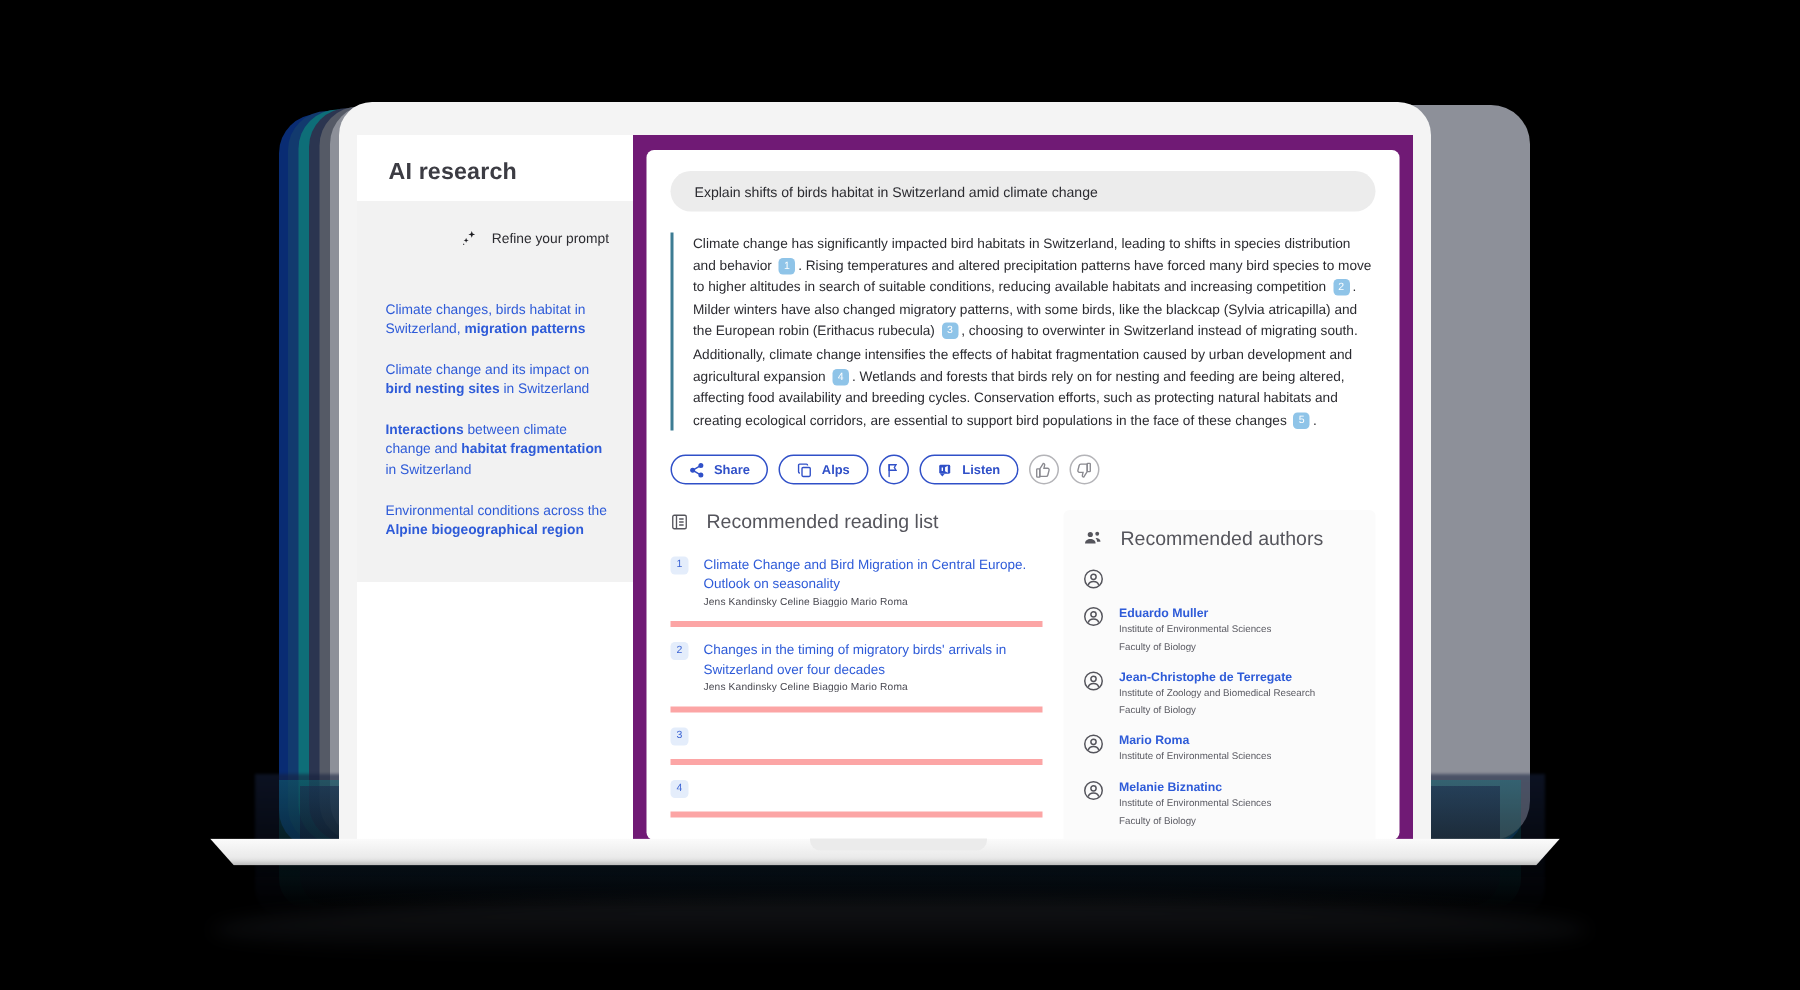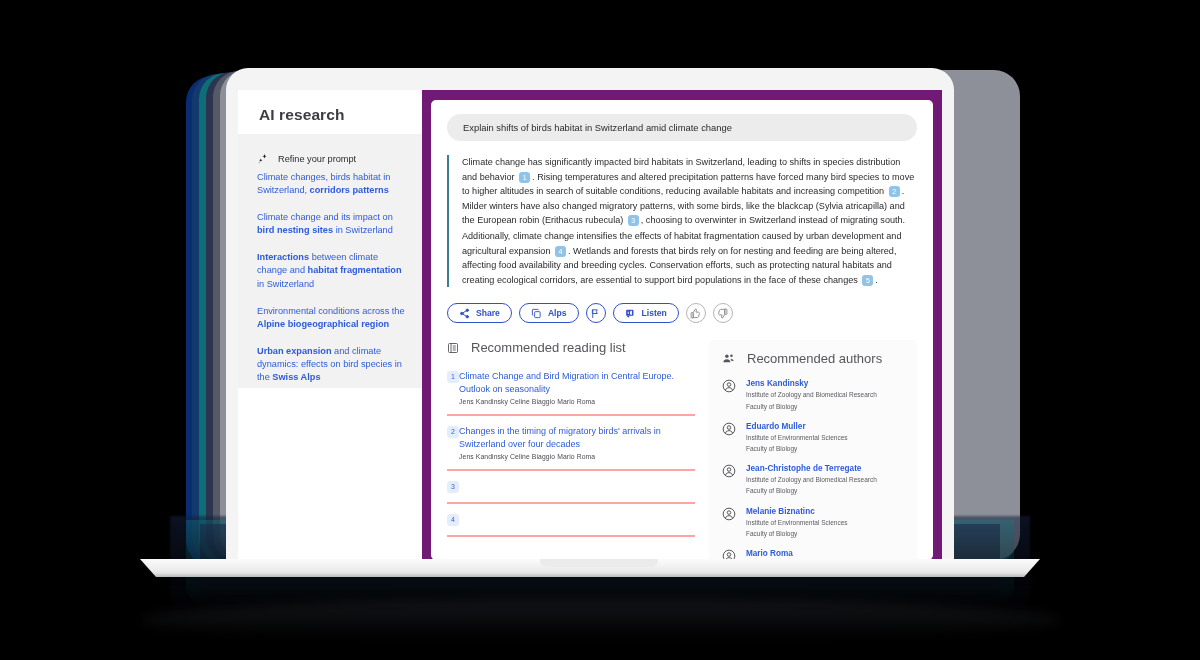--- a/index.html
+++ b/index.html
@@ -67,21 +67,21 @@
   #sidebar { width:184px; flex:0 0 184px; background:#ffffff; position:relative; }
   #app-title {
     font-size:15.5px; font-weight:700; color:#3c3c43;
     padding:16px 0 0 21px; letter-spacing:.1px;
   }
   #sidebar-panel {
     position:absolute; left:0; right:0; top:44px; bottom:172px;
     background:#f2f2f2;
     padding:19px 16px 0 19px;
   }
-  #refine-row { display:flex; align-items:center; gap:9px; margin-bottom:6px; }
+  #refine-row { display:flex; align-items:center; gap:9px; margin-bottom:35px;justify-content:flex-end; }
   #refine-row .label { font-size:9.2px; color:#2b2b30; }
   .suggestion {
     font-size:9.2px; line-height:13.1px; color:#2e5bd8;
     margin-bottom:14px; cursor:pointer;
   }
   .suggestion b { font-weight:700; }
 
   
   #main {
     flex:1; background:#701a75; padding:10px 9px 0 9px;
@@ -124,22 +124,22 @@
   #cols { display:flex; gap:14px; margin-top:17px; flex:1; min-height:0; }
   #reading { flex:1; min-width:0; }
   #authors {
     flex:0 0 208px; background:#fbfbfb; border-radius:4px;
     padding:11px 13px 0 13px;
   }
   .sec-head { display:flex; align-items:center; gap:12px; margin-bottom:13px; }
   .sec-head .t { font-size:13px; color:#55555c; }
 
   .read-item {
-    display:flex; padding:9px 0 9px 0;
-    border-bottom:2px solid #fca5a5; cursor:pointer;
+    display:flex; gap:10px; padding:9px 0 9px 0;
+    border-bottom:4px solid #fca5a5; cursor:pointer;
   }
   .read-item:first-of-type { padding-top:2px; }
   .num {
     flex:0 0 12px; width:12px; height:12px; line-height:12px;
     background:#e4edfb; color:#3b63d4; border-radius:3px;
     font-size:7px; text-align:center; margin-top:1px;
   }
   .read-title { font-size:9px; line-height:12.4px; color:#2e5bd8; }
   .read-authors { font-size:6.8px; color:#4a4a52; margin-top:3px; letter-spacing:.1px; }
 
@@ -178,25 +178,24 @@
               <span>
                 <svg width="12" height="12" viewBox="0 0 24 24" fill="#1b1b20">
                   <path d="M15 2l1.2 3.3L19.5 6.5 16.2 7.7 15 11l-1.2-3.3L10.5 6.5l3.3-1.2z"></path>
                   <path d="M7.5 11l.9 2.5 2.5.9-2.5.9-.9 2.5-.9-2.5L4.1 14.4l2.5-.9z"></path>
                   <path d="M3.2 19.8l1.2-1.2.9.9-1.2 1.2z"></path>
                 </svg>
               </span>
               <span class="label">Refine your prompt</span>
             </div>
             <div id="suggestion-list">
-                <div class="suggestion"><span>Climate changes, birds habitat in Switzerland, </span><b>corridors patterns</b></div>
+                <div class="suggestion"><span>Climate changes, birds habitat in Switzerland, </span><b>migration patterns</b></div>
                 <div class="suggestion"><span>Climate change and its impact on </span><b>bird nesting sites</b><span> in Switzerland</span></div>
                 <div class="suggestion"><b>Interactions</b><span> between climate change and </span><b>habitat fragmentation</b><span> in Switzerland</span></div>
                 <div class="suggestion"><span>Environmental conditions across the </span><b>Alpine biogeographical region</b></div>
-                <div class="suggestion"><b>Urban expansion</b><span> and climate dynamics: effects on bird species in the </span><b>Swiss Alps</b></div>
               </div>
           </div>
         </aside>
 
         <main id="main">
           <div id="main-card">
 
             <div id="prompt-pill">Explain shifts of birds habitat in Switzerland amid climate change</div>
 
             <div id="answer">
@@ -316,25 +315,20 @@
                 </div>
                 <div id="author-items">
                     <div class="author-item">
                       <span>
                         <svg width="14" height="14" viewBox="0 0 24 24" fill="none" stroke="#55555c" stroke-width="1.7">
                           <circle cx="12" cy="12" r="10"></circle>
                           <circle cx="12" cy="9.5" r="3"></circle>
                           <path d="M6 19c.8-2.8 3.2-4.2 6-4.2s5.2 1.4 6 4.2"></path>
                         </svg>
                       </span>
-                      <div>
-                        <div class="author-name">Jens Kandinsky</div>
-                        <div class="author-aff">Institute of Zoology and Biomedical Research</div>
-                        <div class="author-aff">Faculty of Biology</div>
-                      </div>
                     </div>
                     <div class="author-item">
                       <span>
                         <svg width="14" height="14" viewBox="0 0 24 24" fill="none" stroke="#55555c" stroke-width="1.7">
                           <circle cx="12" cy="12" r="10"></circle>
                           <circle cx="12" cy="9.5" r="3"></circle>
                           <path d="M6 19c.8-2.8 3.2-4.2 6-4.2s5.2 1.4 6 4.2"></path>
                         </svg>
                       </span>
                       <div>
@@ -359,36 +353,36 @@
                     </div>
                     <div class="author-item">
                       <span>
                         <svg width="14" height="14" viewBox="0 0 24 24" fill="none" stroke="#55555c" stroke-width="1.7">
                           <circle cx="12" cy="12" r="10"></circle>
                           <circle cx="12" cy="9.5" r="3"></circle>
                           <path d="M6 19c.8-2.8 3.2-4.2 6-4.2s5.2 1.4 6 4.2"></path>
                         </svg>
                       </span>
                       <div>
-                        <div class="author-name">Melanie Biznatinc</div>
+                        <div class="author-name">Mario Roma</div>
                         <div class="author-aff">Institute of Environmental Sciences</div>
-                        <div class="author-aff">Faculty of Biology</div>
                       </div>
                     </div>
                     <div class="author-item">
                       <span>
                         <svg width="14" height="14" viewBox="0 0 24 24" fill="none" stroke="#55555c" stroke-width="1.7">
                           <circle cx="12" cy="12" r="10"></circle>
                           <circle cx="12" cy="9.5" r="3"></circle>
                           <path d="M6 19c.8-2.8 3.2-4.2 6-4.2s5.2 1.4 6 4.2"></path>
                         </svg>
                       </span>
                       <div>
-                        <div class="author-name">Mario Roma</div>
+                        <div class="author-name">Melanie Biznatinc</div>
                         <div class="author-aff">Institute of Environmental Sciences</div>
+                        <div class="author-aff">Faculty of Biology</div>
                       </div>
                     </div>
                   </div>
               </aside>
 
             </div>
           </div>
         </main>
 
       </div>

